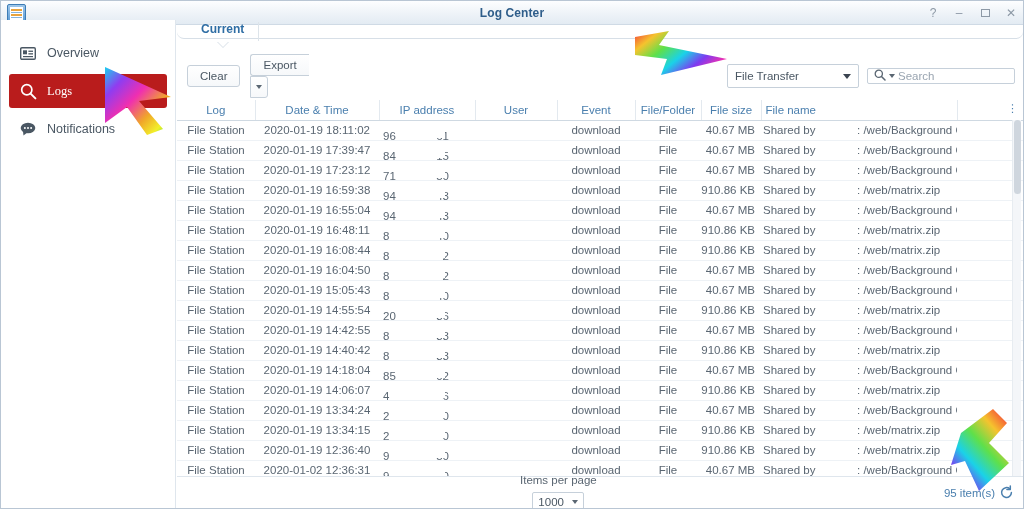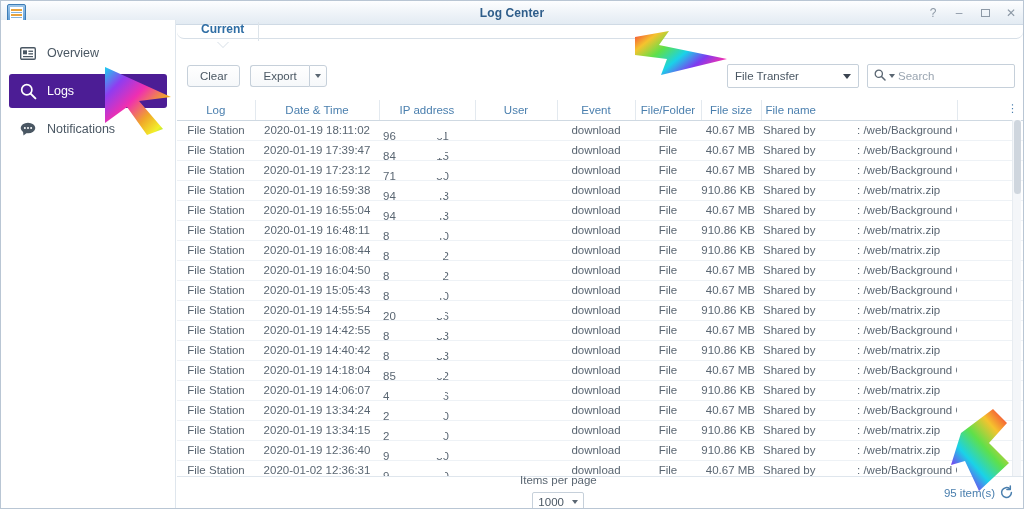--- a/index.html
+++ b/index.html
@@ -61,21 +61,21 @@
     background: #ffffff;
     border-right: 1px solid #dfe6ed;
     padding-top: 12px;
   }
   .side-item {
     height: 34px; margin: 4px 8px;
     display: flex; align-items: center; gap: 10px;
     padding-left: 10px; border-radius: 3px;
     color: #4a5763; font-size: 12.5px;
   }
-  .side-item.active { background: #4c1d95; color: #ffffff; }
+  .side-item.active { background: #b91c1c; color: #ffffff; font-family: Liberation Serif, serif; }
   .side-ico { width: 18px; height: 18px; display:flex; align-items:center; justify-content:center; flex: 0 0 18px; }
   .side-ico svg { display:block; }
 
   
   .content { position: absolute; top: 24px; left: 176px; right: 0; bottom: 0; background:#fff; }
 
   .tabbar {
     position: absolute; top: 0; left: 0; right: 0; height: 14px;
     border-bottom: 1px solid #d7dfe7;
     padding-left: 10px;
@@ -99,40 +99,40 @@
     position: absolute; top: 27px; left: 0; right: 0; height: 48px;
     display: flex; align-items: center; padding: 0 8px 0 10px;
   }
   .btn {
     height: 22px; min-width: 46px; padding: 0 12px;
     background: linear-gradient(to bottom,#ffffff,#f6f8fa);
     border: 1px solid #c6d0da; border-radius: 3px;
     font-size: 11.5px; color: #4a5763;
     display: flex; align-items: center; justify-content: center;
   }
-  .btn-split { margin-left: 10px; display: flex; }
+  .btn-split { margin-left: 10px; display: flex; flex-direction: column; }
   .btn-split .btn { border-radius: 3px 0 0 3px; border-right: none; }
   .btn-arrow {
     width: 18px; height: 22px;
     background: linear-gradient(to bottom,#ffffff,#f6f8fa);
     border: 1px solid #c6d0da; border-radius: 0 3px 3px 0;
     display:flex; align-items:center; justify-content:center;
   }
   .caret { width:0;height:0;border-left:3.5px solid transparent;border-right:3.5px solid transparent;border-top:4px solid #5a6672; }
 
   .tb-right { margin-left: auto; display: flex; align-items: center; }
   .select {
     width: 132px; height: 24px;
     background: #fff; border: 1px solid #c6d0da; border-radius: 2px;
     display: flex; align-items: center; padding: 0 7px;
     font-size: 11.5px; color: #4a5763;
   }
   .select .caret { margin-left: auto; border-top-color:#3b4450; border-left-width:4.5px;border-right-width:4.5px;border-top-width:5px;}
   .searchbox {
-    width: 148px; height: 24px; margin-left: 8px;
+    width: 148px; height: 16px; margin-left: 8px;
     background: #fff; border: 1px solid #c6d0da; border-radius: 2px;
     display: flex; align-items: center; padding: 0 6px; gap: 3px;
     font-size: 11.5px; color: #9aa5b1;
   }
 
   
   .tablewrap { position: absolute; top: 75px; left: 0; right: 0; bottom: 32px; overflow: hidden; }
   table { border-collapse: collapse; width: 100%; table-layout: fixed; font-size: 11.5px; }
   thead th {
     height: 20px;

